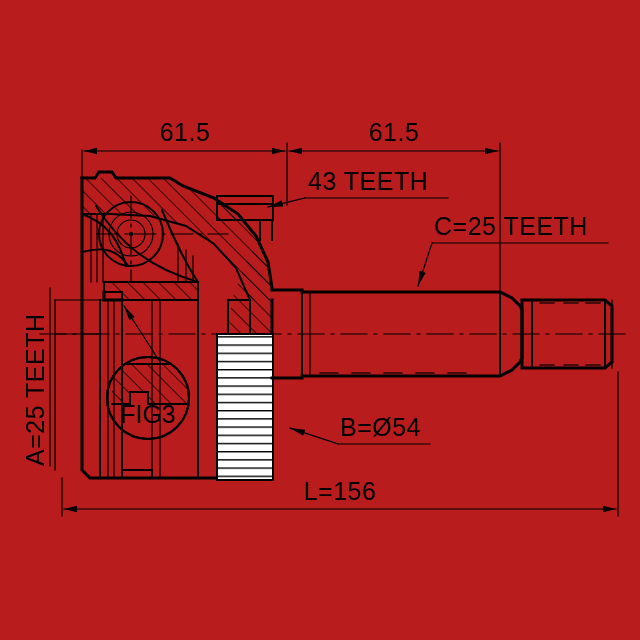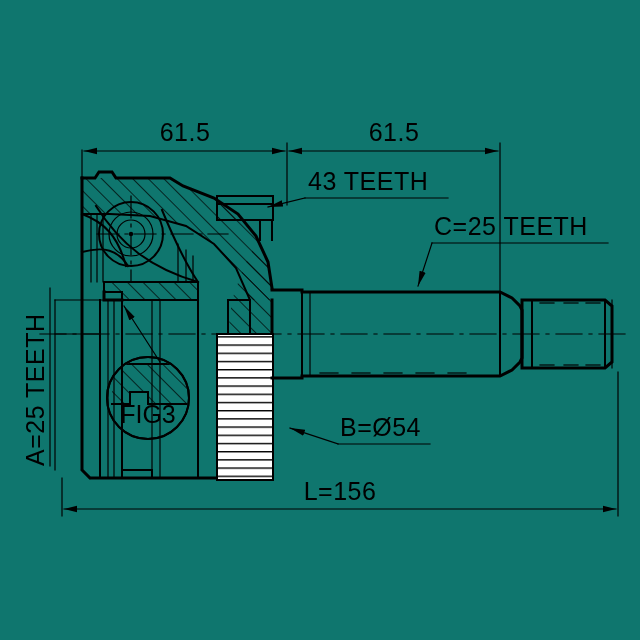--- a/index.html
+++ b/index.html
@@ -10,21 +10,21 @@
   body {
     width: 640px;
     height: 640px;
     font-family: "Liberation Sans", sans-serif;
     overflow: hidden;
   }
   #drawing-root {
     position: relative;
     width: 640px;
     height: 640px;
-    background: #0f766e;
+    background: #b91c1c;
   }
   svg#cv-joint-svg {
     display: block;
     width: 640px;
     height: 640px;
   }
   .ln { stroke: #000000; fill: none; stroke-linecap: square; }
   .thin { stroke-width: 1.2; }
   .med { stroke-width: 2.0; }
   .thick { stroke-width: 3.0; }

